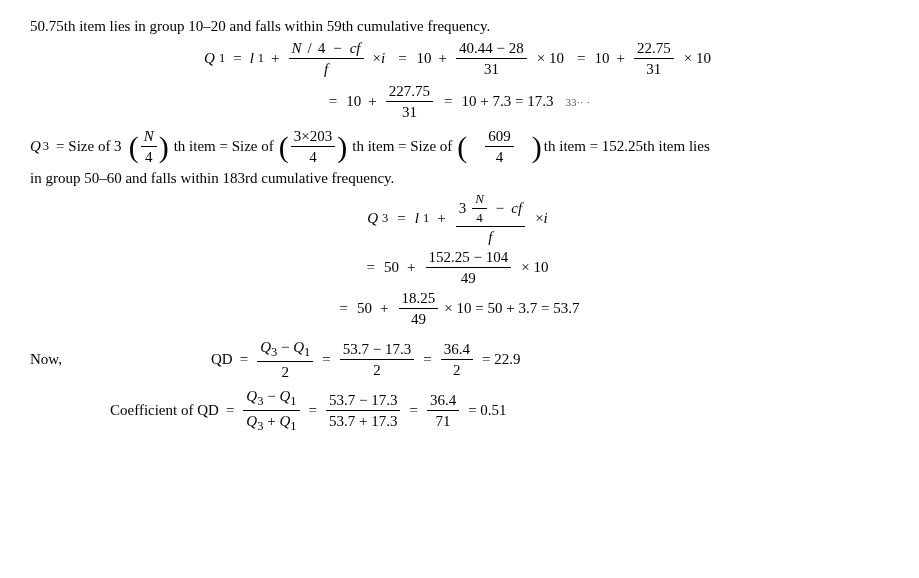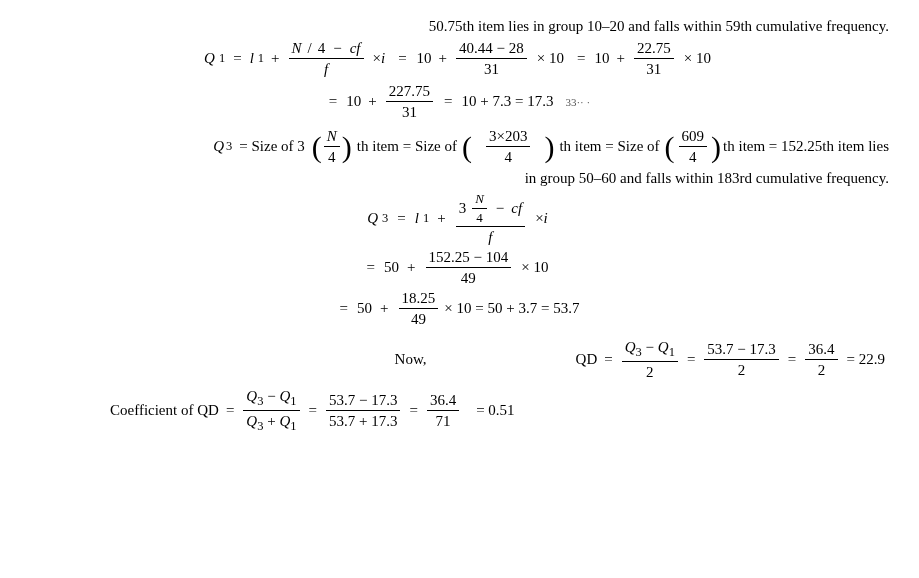--- a/index.html
+++ b/index.html
@@ -13,21 +13,20 @@
       padding: 18px 30px 18px 30px;
     }
     .page {
       width: 100%;
     }
     .line {
       display: flex;
       align-items: baseline;
       flex-wrap: wrap;
       margin-bottom: 2px;
-      justify-content: flex-end;
     }
     .block-center {
       display: flex;
       justify-content: center;
       margin: 4px 0;
     }
     .math-row {
       display: flex;
       align-items: center;
       gap: 4px;
@@ -146,31 +145,31 @@
       <div class="frac" style="margin:0 2px">
         <div class="num"><span class="italic">N</span></div>
         <div class="den">4</div>
       </div>
       <span class="big-paren">)</span>
     </div>
     <span style="margin:0 3px">th item = Size of</span>
 
     <div class="paren-group">
       <span class="big-paren">(</span>
-      <div class="frac" style="margin:0 14px">
+      <div class="frac" style="margin:0 2px">
         <div class="num">3×203</div>
         <div class="den">4</div>
       </div>
       <span class="big-paren">)</span>
     </div>
     <span style="margin:0 3px">th item = Size of</span>
 
     <div class="paren-group">
       <span class="big-paren">(</span>
-      <div class="frac" style="margin:0 4px">
+      <div class="frac" style="margin:0 18px">
         <div class="num">609</div>
         <div class="den">4</div>
       </div>
       <span class="big-paren">)</span>
     </div>
     <span style="margin:0 0">th item = 152.25th item lies</span>
   </div>
 
   <div class="line mb4">
     <span>in group 50–60 and falls within 183rd cumulative frequency.</span>
@@ -260,17 +259,17 @@
       <span style="margin:0 4px">=</span>
       <div class="frac">
         <div class="num">53.7 − 17.3</div>
         <div class="den">53.7 + 17.3</div>
       </div>
       <span style="margin:0 4px">=</span>
       <div class="frac">
         <div class="num">36.4</div>
         <div class="den">71</div>
       </div>
-      <span style="margin:0 12px">= 0.51</span>
+      <span style="margin:0 4px">= 0.51</span>
     </div>
   </div>
 
 </div>
 
 </body></html>

